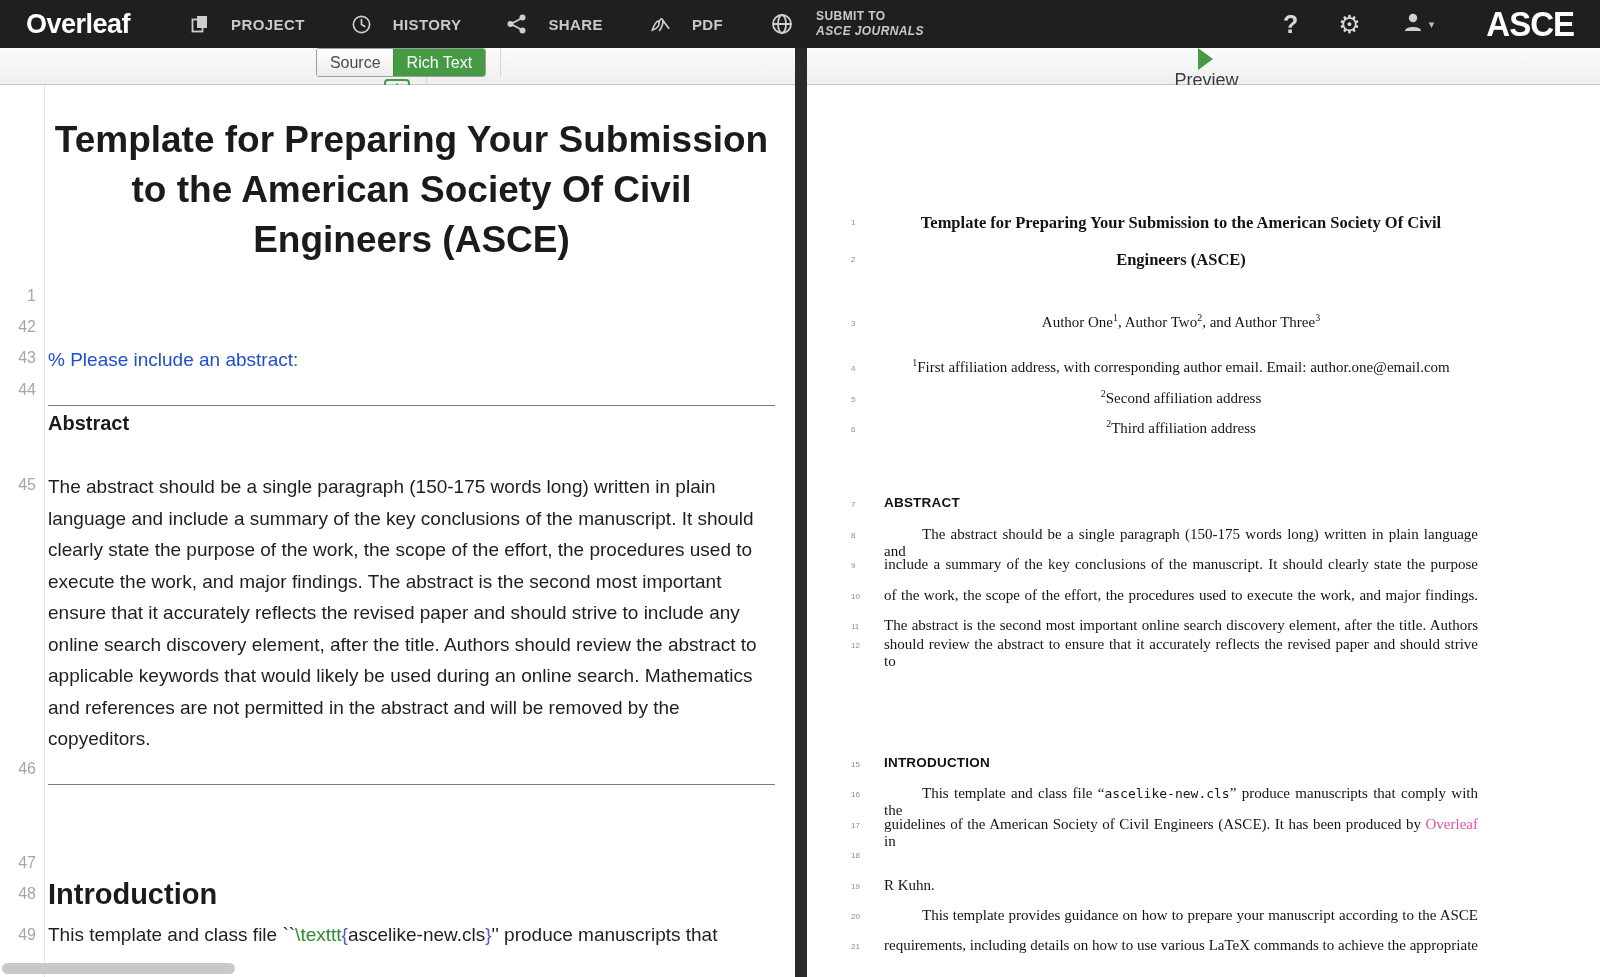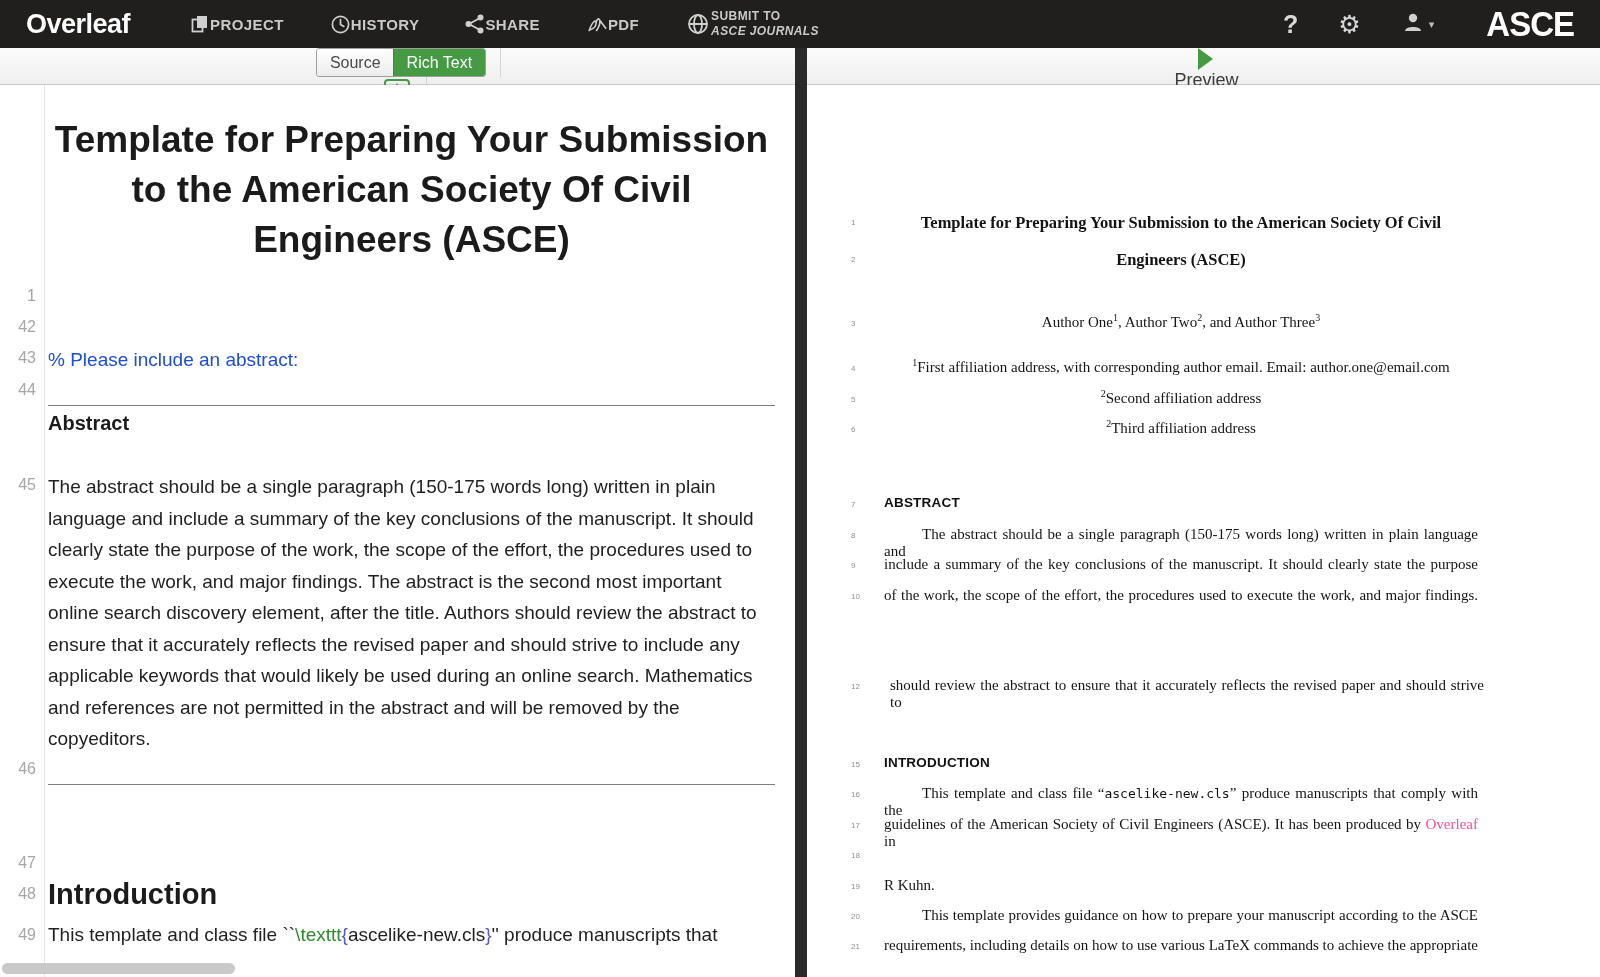--- a/index.html
+++ b/index.html
@@ -6,21 +6,21 @@
   html,body { width:1600px; height:977px; background:#fff; overflow:hidden;
               font-family:"Liberation Sans", sans-serif; }
   .screen { position:relative; width:1600px; height:977px; background:#fff; }
   .abs { position:absolute; }
 
   
   .topbar { left:0; top:0; width:1600px; height:48px; background:#201f1e;
             display:flex; align-items:center; padding:0 26px; }
   .logo { color:#fff; font-size:27px; font-weight:700; letter-spacing:-0.5px; }
   .menu { display:flex; align-items:center; gap:46px; margin-left:60px; }
-  .menu-item { display:flex; align-items:center; gap:0; color:#c9c9c9;
+  .menu-item { display:flex; align-items:center; gap:21px; color:#c9c9c9;
                font-size:15px; font-weight:700; letter-spacing:0.4px; cursor:pointer; }
   .menu-item svg { display:block; }
   .submit-lines { display:flex; flex-direction:column; line-height:1.25; }
   .submit-l1 { font-size:12px; font-weight:700; }
   .submit-l2 { font-size:12px; font-weight:700; font-style:italic; }
   .topbar-spacer { flex:1; }
   .top-right { display:flex; align-items:center; gap:40px; }
   .help-icon { color:#d8d8d8; font-size:25px; font-weight:700; cursor:pointer; }
   .gear-icon { color:#d8d8d8; font-size:25px; cursor:pointer; line-height:1; }
   .user-wrap { display:flex; align-items:center; gap:4px; cursor:pointer; }
@@ -256,22 +256,22 @@
     <div class="abs ed-comment" style="top:264px;">% Please include an abstract:</div>
 
     <div class="abs ed-hr" style="top:320px;"></div>
     <div class="abs ed-h2" style="top:327px;">Abstract</div>
 
     <div class="abs ed-par" style="top:386px;">
       <div>The abstract should be a single paragraph (150-175 words long) written in plain</div>
       <div>language and include a summary of the key conclusions of the manuscript. It should</div>
       <div>clearly state the purpose of the work, the scope of the effort, the procedures used to</div>
       <div>execute the work, and major findings. The abstract is the second most important</div>
+      <div>ensure that it accurately reflects the revised paper and should strive to include any</div>
       <div>online search discovery element, after the title. Authors should review the abstract to</div>
-      <div>ensure that it accurately reflects the revised paper and should strive to include any</div>
       <div>applicable keywords that would likely be used during an online search. Mathematics</div>
       <div>and references are not permitted in the abstract and will be removed by the</div>
       <div><span class="misspell">copyeditors</span><span>.</span></div>
     </div>
 
     <div class="abs ed-hr" style="top:699px;"></div>
 
     <div class="abs ed-h1" style="top:793px;">Introduction</div>
 
     <div class="abs ed-line49" style="top:839px;"><span>This template and class file </span><span>``</span><span class="tex-cmd">\texttt</span><span class="tex-brace">{</span><span class="misspell">ascelike-new.cls</span><span class="tex-brace">}</span><span>''</span><span> produce manuscripts that</span></div>
@@ -318,21 +318,25 @@
       <div class="ptext just indent">The abstract should be a single paragraph (150-175 words long) written in plain language and</div>
     </div>
     <div class="pdf-row" style="top:471px;">
       <span class="pnum">9</span>
       <div class="ptext just">include a summary of the key conclusions of the manuscript. It should clearly state the purpose</div>
     </div>
     <div class="pdf-row" style="top:502px;">
       <span class="pnum">10</span>
       <div class="ptext just">of the work, the scope of the effort, the procedures used to execute the work, and major findings.</div>
     </div>
-    <div class="pdf-row" style="top:592px;padding-left:6px;">
+    <div class="pdf-row" style="top:532px;">
+      <span class="pnum">11</span>
+      <div class="ptext just">The abstract is the second most important online search discovery element, after the title. Authors</div>
+    </div>
+    <div class="pdf-row" style="top:551px;">
       <span class="pnum">12</span>
       <div class="ptext just">should review the abstract to ensure that it accurately reflects the revised paper and should strive to</div>
     </div>
 
     <div class="pdf-row" style="top:670px;">
       <span class="pnum">15</span>
       <div class="phead">INTRODUCTION</div>
     </div>
 
     <div class="pdf-row" style="top:700px;">

